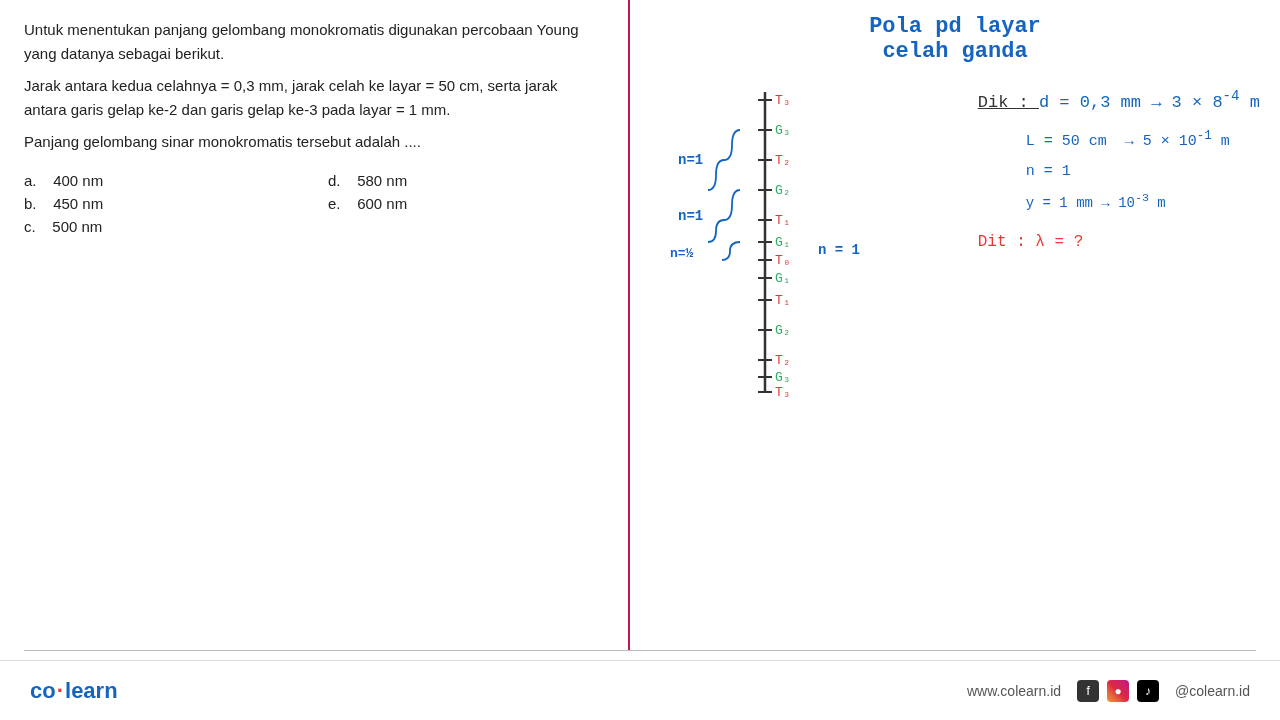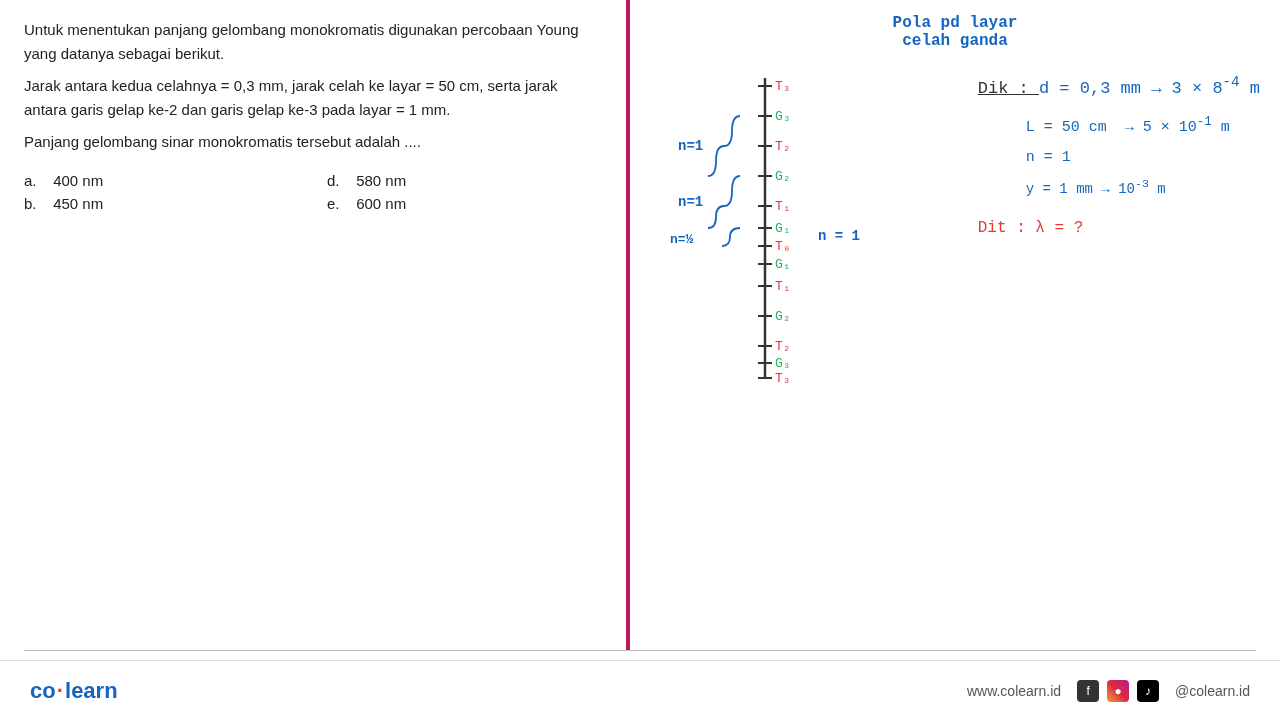--- a/index.html
+++ b/index.html
@@ -14,21 +14,21 @@
 
     .main-content {
       display: flex;
       width: 100%;
       height: calc(100% - 70px);
     }
 
     .left-panel {
       width: 630px;
       padding: 18px 24px 10px 24px;
-      border-right: 4px solid #be185d;
+      border-right: 2px solid #be185d;
       display: flex;
       flex-direction: column;
     }
 
     .right-panel {
       flex: 1;
       padding: 14px 20px 10px 20px;
       position: relative;
     }
 
@@ -75,21 +75,21 @@
       color: #e53935;
       font-size: 17px;
       font-family: 'Courier New', monospace;
       margin-left: 90px;
       margin-bottom: 6px;
     }
 
     
     .pola-title {
       color: #1565c0;
-      font-size: 16px;
+      font-size: 22px;
       font-family: 'Courier New', monospace;
       font-weight: bold;
       text-align: center;
       margin-bottom: 4px;
     }
 
     .diagram-area {
       display: flex;
       justify-content: space-between;
       align-items: flex-start;
@@ -170,20 +170,21 @@
   <div class="left-panel">
     <p class="problem-text">Untuk menentukan panjang gelombang monokromatis digunakan percobaan Young yang datanya sebagai berikut.</p>
     <p class="problem-text">Jarak antara kedua celahnya = 0,3 mm, jarak celah ke layar = 50 cm, serta jarak antara garis gelap ke-2 dan garis gelap ke-3 pada layar = 1 mm.</p>
     <p class="problem-text">Panjang gelombang sinar monokromatis tersebut adalah ....</p>
 
     <div class="answers">
       <div>a. &nbsp;&nbsp;&nbsp;400 nm</div>
       <div>d. &nbsp;&nbsp;&nbsp;580 nm</div>
       <div>b. &nbsp;&nbsp;&nbsp;450 nm</div>
       <div>e. &nbsp;&nbsp;&nbsp;600 nm</div>
+      <div>c. &nbsp;&nbsp;&nbsp;500 nm</div>
     </div>
   </div>
 
   <div class="right-panel">
     <div class="pola-title">
       Pola pd layar<br>celah ganda
     </div>
 
     <div class="diagram-area">
 

